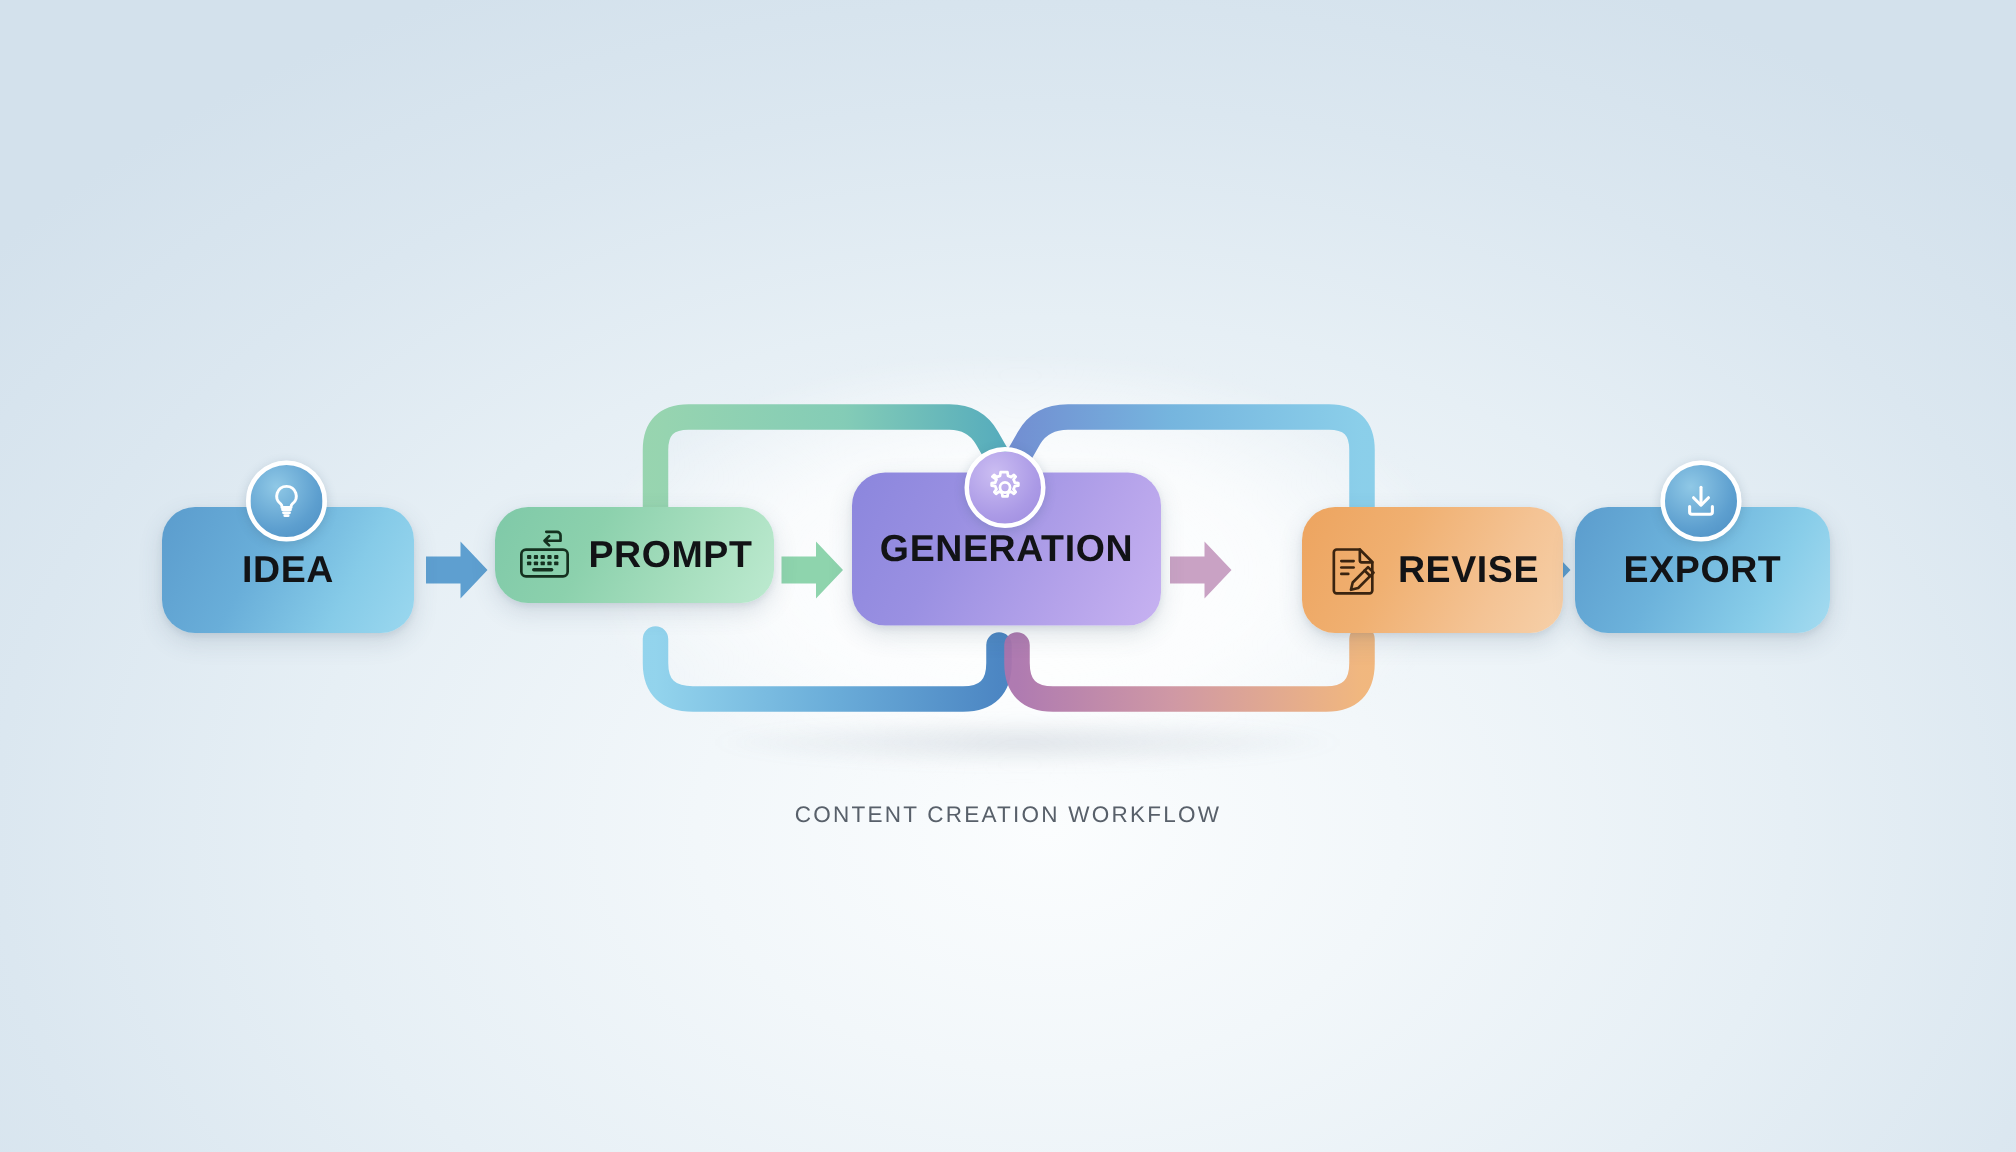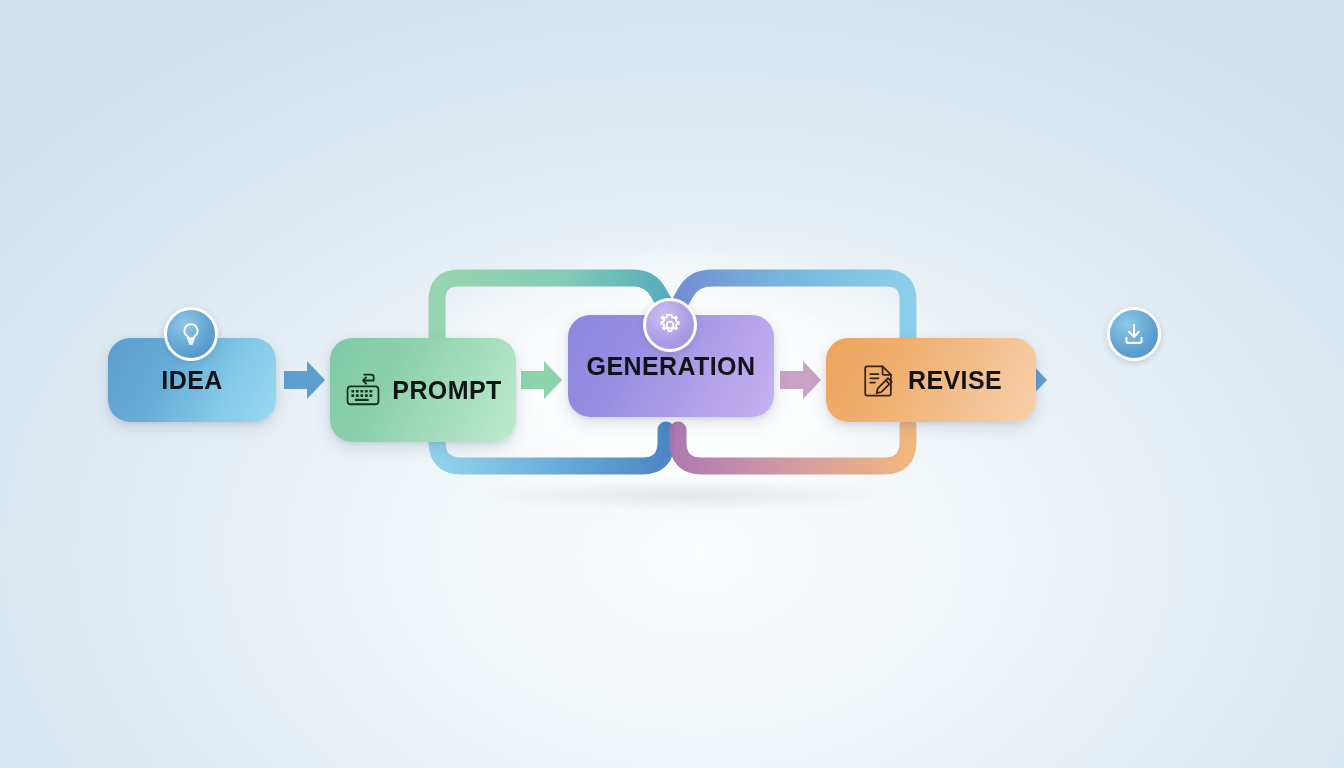--- a/index.html
+++ b/index.html
@@ -71,29 +71,29 @@
     white-space: nowrap;
     line-height: 1;
   }
 
   
   #step-idea {
     left: 108px; top: 338px; width: 168px; height: 84px;
     background: linear-gradient(118deg, #5b9ccd 0%, #69aed9 38%, #86cbe8 72%, #9bd8ef 100%);
   }
   #step-prompt {
-    left: 330px; top: 338px; width: 186px; height: 104px;
+    left: 330px; top: 338px; width: 186px; height: 64px;
     background: linear-gradient(118deg, #7fc9a8 0%, #8cd1ad 35%, #a8dfbf 70%, #bdead0 100%);
   }
   #step-generation {
     left: 568px; top: 315px; width: 206px; height: 102px;
     background: linear-gradient(118deg, #8b86dd 0%, #9a90e2 34%, #b4a2ea 70%, #c7b2f1 100%);
   }
   #step-revise {
-    left: 826px; top: 338px; width: 210px; height: 84px;
+    left: 868px; top: 338px; width: 174px; height: 84px;
     background: linear-gradient(118deg, #eda45f 0%, #f0b071 36%, #f4c394 72%, #f6d0a9 100%);
   }
   #step-export {
     left: 1050px; top: 338px; width: 170px; height: 84px;
     background: linear-gradient(118deg, #5b9ccd 0%, #6cb2db 38%, #88cde9 74%, #a5dbf0 100%);
   }
 
   .step-icon {
     width: 38px;
     height: 38px;
@@ -272,22 +272,28 @@
         <line x1="8.6" y1="11" x2="15.5" y2="11"></line>
         <line x1="8.6" y1="14.6" x2="15.5" y2="14.6"></line>
         <line x1="8.6" y1="18.2" x2="12.5" y2="18.2"></line>
         <path d="M23.6 14.4 l3.1 3.1 -8.6 8.6 -4.1 1 1-4.1 z"></path>
         <line x1="21.7" y1="16.3" x2="24.8" y2="19.4"></line>
       </svg>
       <span class="step-label">REVISE</span>
     </div>
   </div>
 
+  <div class="step" id="step-export">
+    <div class="step-inner">
+      <span class="step-label">EXPORT</span>
+    </div>
+  </div>
   <div class="badge" id="badge-export">
     <svg class="badge-icon" viewBox="0 0 24 24" fill="none" stroke="#ffffff" stroke-width="1.9" stroke-linecap="round" stroke-linejoin="round">
       <line x1="12" y1="3.6" x2="12" y2="14.2"></line>
       <polyline points="7.4,10 12,14.6 16.6,10"></polyline>
       <path d="M5 15.4 v3.4 a1.4 1.4 0 0 0 1.4 1.4 h11.2 a1.4 1.4 0 0 0 1.4-1.4 v-3.4"></path>
     </svg>
   </div>
 
+  <div id="caption">CONTENT CREATION WORKFLOW</div>
 
 </div>
 
 </body></html>

